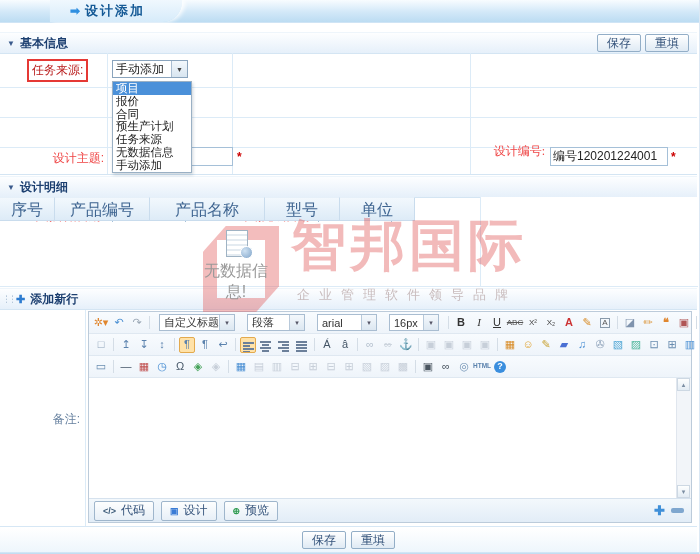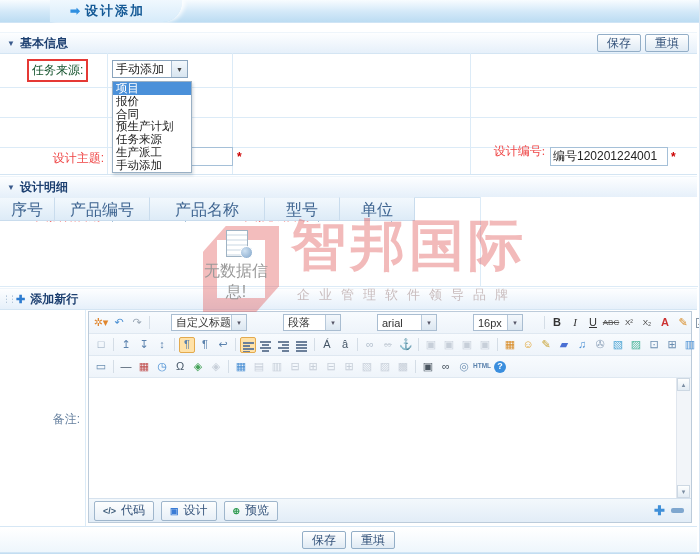--- a/index.html
+++ b/index.html
@@ -23,21 +23,21 @@
   
   .formarea{position:absolute;left:0;top:53px;width:697px;height:121px;border-bottom:1px solid #d4e5f3;}
   .hline{position:absolute;left:0;width:697px;height:1px;background:#dcebf7;}
   .vlf{position:absolute;top:0;bottom:0;width:1px;background:#dcebf7;}
   .lab{position:absolute;color:#ef4444;text-align:right;white-space:nowrap;}
   .ti{position:absolute;height:17px;border:1px solid #a5c0d8;font-size:12px;padding:0 2px;font-family:inherit;color:#222;box-sizing:content-box;}
   .selbox{position:absolute;height:18px;border:1px solid #8aa4bd;background:#fff;display:flex;align-items:center;box-sizing:border-box;cursor:default;}
   .selbox .sv{flex:1;padding-left:3px;color:#222;white-space:nowrap;overflow:hidden;}
   .selbox .sa{width:15px;height:100%;background:linear-gradient(180deg,#f3f8fc,#d8e5f0);border-left:1px solid #a9bdd1;display:flex;align-items:center;justify-content:center;font-size:7px;color:#444;}
   .req{position:absolute;color:#cc0000;font-weight:bold;}
-  .redbox{position:absolute;border:2px solid #e53935;padding:1px 3px;color:#14532d;}
+  .redbox{position:absolute;border:2px solid #e53935;padding:1px 3px;color:#b91c1c;}
   .droplist{position:absolute;width:78px;background:#fff;border:1px solid #9ab0c4;box-shadow:1px 2px 3px rgba(60,90,120,.25);z-index:30;}
   .opt{padding:0 3px;line-height:12.8px;font-size:11.5px;color:#222;white-space:nowrap;cursor:default;}
   .opt.selected{background:#4a90d9;color:#fff;}
 
   
   .dthead{position:absolute;left:0;top:197px;display:flex;}
   .th{height:24px;line-height:24px;text-align:center;color:#3f6591;background:linear-gradient(180deg,#f2f8fd,#ddebf7);border-right:1px solid #c9dced;border-top:1px solid #e6f0f9;border-bottom:1px solid #c9dced;box-sizing:border-box;font-size:16px;}
   .dtbody{position:absolute;left:0;top:222px;width:480px;height:64px;background:#fff;border-bottom:1px solid #dcebf7;}
   .dtright{position:absolute;left:480px;top:197px;width:217px;height:89px;background:#fff;border-left:1px solid #dcebf7;border-bottom:1px solid #dcebf7;}
   .nd-icon{position:absolute;left:226px;top:230px;width:20px;height:25px;border:1px solid #9fb3c4;background:repeating-linear-gradient(180deg,#ffffff 0 3px,#e4ebf1 3px 5px);z-index:7;}
@@ -66,21 +66,21 @@
   .g.boxed{border:1px solid #8899aa;padding:0 1px;font-size:8px;}
   .g.html{font-size:6.5px;font-weight:bold;}
   .g.helpball{background:#3a8ede;border-radius:50%;width:12px;height:12px;font-size:9px;font-weight:bold;display:inline-flex;align-items:center;justify-content:center;}
   .icon.sep{width:1px;height:13px;background:#d4dde6;margin:0 3px;border-radius:0;cursor:default;}
   .icon.hl{background-color:#ffe2a8;border:1px solid #e3aa4e;}
   .icon.bars{background-repeat:no-repeat;background-image:linear-gradient(#6c809a,#6c809a),linear-gradient(#6c809a,#6c809a),linear-gradient(#6c809a,#6c809a),linear-gradient(#6c809a,#6c809a);background-size:11px 2px,7px 2px,11px 2px,7px 2px;}
   .icon.bars-left{background-position:2px 4px,2px 7px,2px 10px,2px 13px;}
   .icon.bars-center{background-position:2px 4px,4px 7px,2px 10px,4px 13px;}
   .icon.bars-right{background-position:2px 4px,6px 7px,2px 10px,6px 13px;}
   .icon.bars-justify{background-size:11px 2px,11px 2px,11px 2px,11px 2px;background-position:2px 4px,2px 7px,2px 10px,2px 13px;}
-  .combo{height:17px;border:1px solid #a9bdd1;background:#fff;display:inline-flex;align-items:center;margin:0 18px;font-size:11px;color:#333;box-sizing:border-box;cursor:default;flex:none;}
+  .combo{height:17px;border:1px solid #a9bdd1;background:#fff;display:inline-flex;align-items:center;margin:0 6px;font-size:11px;color:#333;box-sizing:border-box;cursor:default;flex:none;}
   .combo .cv{flex:1;padding-left:4px;white-space:nowrap;overflow:hidden;}
   .combo .caret{width:14px;height:100%;background:linear-gradient(180deg,#f4f8fc,#dce7f1);border-left:1px solid #b8c9da;font-size:7px;color:#556;display:flex;align-items:center;justify-content:center;}
   .econtent{position:relative;height:120px;background:#fff;}
   .vscroll{position:absolute;right:0;top:0;width:14px;height:120px;background:#f2f5f9;border-left:1px solid #e0e6ee;}
   .sarr{position:absolute;left:0;width:13px;height:13px;background:linear-gradient(180deg,#fdfefe,#e3ecf4);border:1px solid #cdd8e3;box-sizing:border-box;font-size:7px;color:#7b8ea2;display:flex;align-items:center;justify-content:center;cursor:pointer;}
   .sarr.up{top:0;}
   .sarr.dn{bottom:0;}
   .ebottom{height:24px;background:linear-gradient(180deg,#f3f8fc,#e2edf7);border-top:1px solid #d6e2ee;display:flex;align-items:center;padding:0 5px;box-sizing:border-box;}
   .etab{height:18px;border:1px solid #9fb6cc;border-radius:2px;background:linear-gradient(180deg,#fdfefe,#e7eff7);display:inline-flex;align-items:center;padding:0 8px;margin-right:7px;color:#33527a;font-size:12px;cursor:pointer;}
   .etab .eg{margin-right:5px;font-size:9px;font-weight:bold;}
@@ -127,21 +127,21 @@
       <span class="sv">手动添加</span>
       <span class="sa">▼</span>
     </span>
     <div class="droplist" style="left:112px;top:28px;">
 
     <div class="opt selected">项目</div>
         <div class="opt">报价</div>
         <div class="opt">合同</div>
         <div class="opt">预生产计划</div>
         <div class="opt">任务来源</div>
-        <div class="opt">生产派工</div>
+        <div class="opt">无数据信息</div>
         <div class="opt">手动添加</div>
       </div>
 
     <span class="lab" style="left:20px;top:97px;width:84px;">设计主题:</span>
     <input class="ti" style="left: 112px; top: 94px; width: 115px;" value="">
     <span class="req" style="left:237px;top:97px;">*</span>
     <span class="lab" style="left:473px;top:90px;width:72px;font-family:Liberation Serif, serif;">设计编号:</span>
     <input class="ti" style="left: 550px; top: 94px; width: 112px;" value="编号120201224001">
     <span class="req" style="left:671px;top:97px;">*</span>
 

